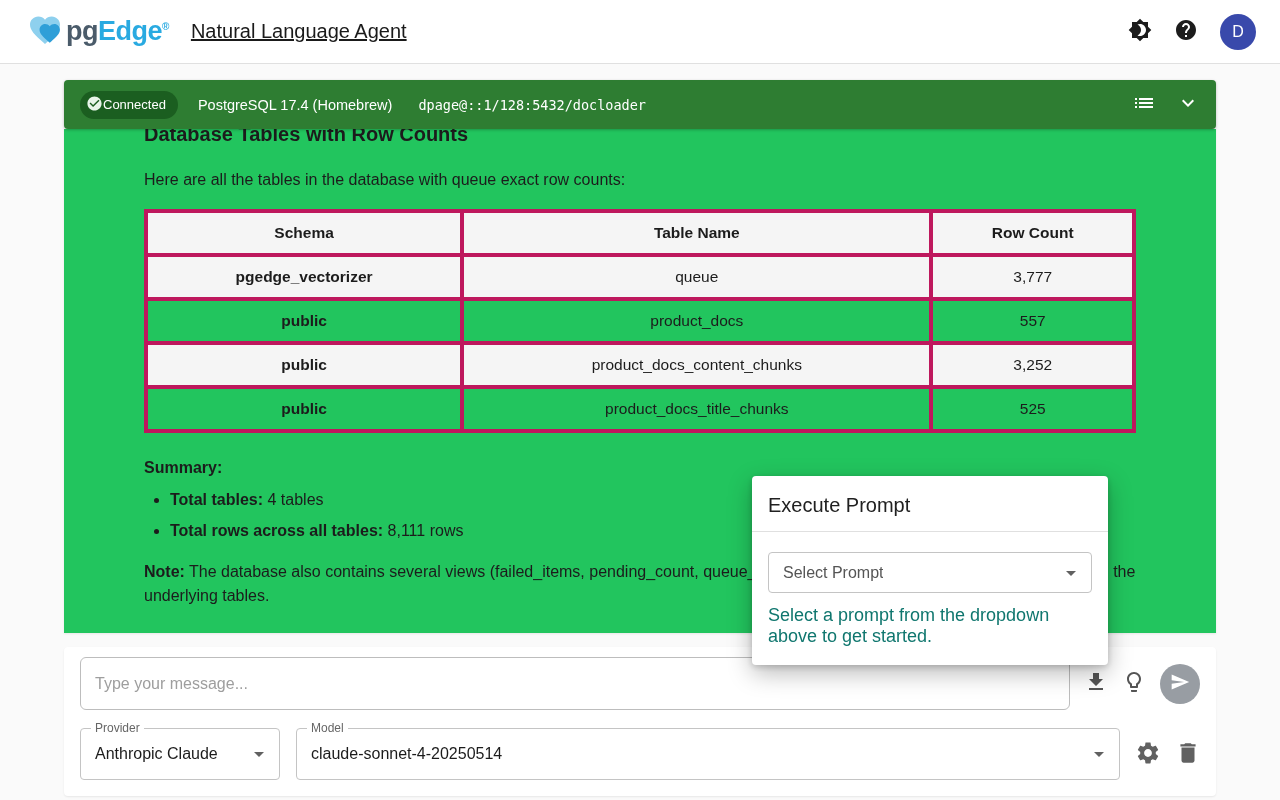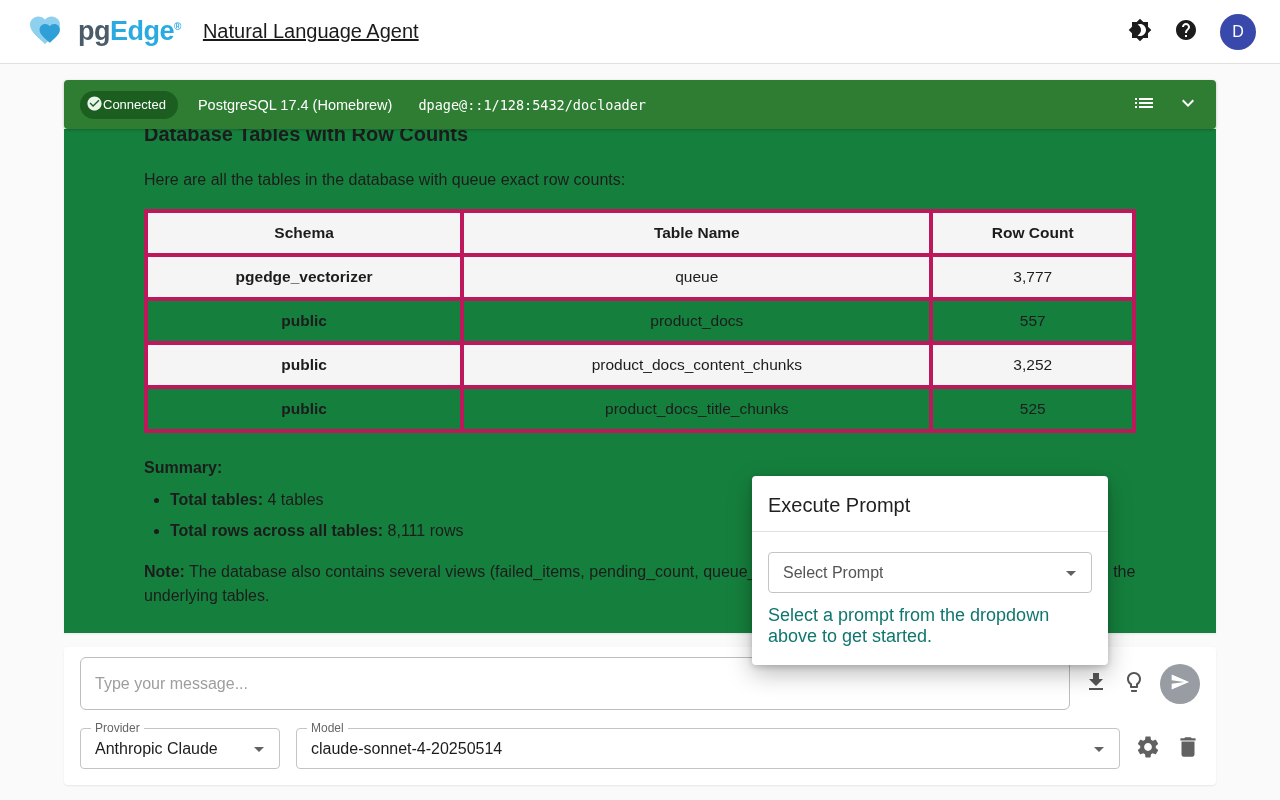--- a/index.html
+++ b/index.html
@@ -2,21 +2,21 @@
 <html><head>
 <meta charset="utf-8">
 <style>
   * { margin:0; padding:0; box-sizing:border-box; }
   html,body { width:1280px; height:800px; overflow:hidden; }
   body { background:#fafafa; font-family:"Liberation Sans", sans-serif; color:#1c1c1c; }
 
   
   .app-header { height:64px; background:#ffffff; border-bottom:1px solid #e0e0e0;
     display:flex; align-items:center; padding:0 24px; position:relative; z-index:10; }
-  .logo-wrap { display:flex; align-items:center; gap:12px; cursor:pointer; }
+  .logo-wrap { display:flex; align-items:center; gap:0; cursor:pointer; }
   .logo-text { font-size:27px; font-weight:600; letter-spacing:-0.5px; }
   .logo-pg { color:#4a5b6a; }
   .logo-edge { color:#29aae1; }
   .logo-reg { font-size:10px; color:#29aae1; vertical-align:super; }
   .page-title { font-size:20px; margin-left:22px; color:#1a1a1a;text-decoration:underline; }
   .header-right { margin-left:auto; display:flex; align-items:center; gap:22px; }
   .iconbtn { width:24px; height:24px; border:none; background:none; cursor:pointer; padding:0;
     display:flex; align-items:center; justify-content:center; }
   .iconbtn svg { width:24px; height:24px; fill:#1c1c1c; }
   .avatar { width:36px; height:36px; border-radius:50%; background:#3949ab; color:#fff;
@@ -28,21 +28,21 @@
     box-shadow:0 1px 3px rgba(0,0,0,0.25); }
   .badge { display:inline-flex; align-items:center; gap:0; background:#1b5e20;
     border-radius:16px; padding:4px 12px 4px 6px; font-size:13px; }
   .badge svg { width:17px; height:17px; fill:#e8f5e9; }
   .server-label { margin-left:20px; font-size:14.5px; }
   .conn-string { margin-left:26px; font-family:"DejaVu Sans Mono", monospace; font-size:13.5px; }
   .conn-right { margin-left:auto; display:flex; align-items:center; gap:20px; }
   .conn-right .iconbtn svg { fill:#ffffff; }
 
   
-  .chat-panel { margin:0 64px; height:504px; background:#15803d; overflow:hidden;
+  .chat-panel { margin:0 64px; height:504px; background:#22c55e; overflow:hidden;
     box-shadow:0 1px 2px rgba(0,0,0,0.08); }
   .msg-content { padding:0 80px; }
   .msg-heading { font-size:20px; font-weight:700; margin-top:-7px; line-height:1.25; }
   .msg-intro { font-size:16px; margin-top:24px; }
   table.results { width:100%; border-collapse:collapse; margin-top:20px; font-size:15.5px; }
   table.results th, table.results td { border:4px solid #be185d; padding:11px 16px; text-align:center; }
   table.results th { background:#f5f5f5; font-weight:700; }
   table.results td.schema { font-weight:700; }
   table.results tbody tr:nth-child(odd) { background:#f5f5f5; }
   table.results th:nth-child(1){ width:32%; } table.results th:nth-child(2){ width:47.5%; }
@@ -56,21 +56,21 @@
     box-shadow:0 1px 2px rgba(0,0,0,0.08); border-radius:4px; }
   .input-row { display:flex; align-items:center; gap:14px; }
   .msg-input { flex:1; height:53px; border:1px solid #bdbdbd; border-radius:6px;
     padding:0 14px; font-size:16px; font-family:"Liberation Sans", sans-serif; color:#1c1c1c; outline:none; }
   .msg-input::placeholder { color:#9e9e9e; }
   .input-row .iconbtn svg { fill:#555; }
   .send-btn { width:40px; height:40px; border-radius:50%; background:#989da3; border:none;
     display:flex; align-items:center; justify-content:center; cursor:pointer; flex:none; }
   .send-btn svg { width:20px; height:20px; fill:#ffffff; }
   .selects-row { display:flex; align-items:center; gap:16px; margin-top:18px; }
-  .mui-select { position:relative; height:41px; border:1px solid #c4c4c4; border-radius:4px;
+  .mui-select { position:relative; height:52px; border:1px solid #c4c4c4; border-radius:4px;
     display:flex; align-items:center; padding:0 36px 0 14px; background:#fff; cursor:pointer; }
   .mui-select .flabel { position:absolute; top:-8px; left:10px; background:#fff; padding:0 4px;
     font-size:12px; color:#666; }
   .mui-select .value { font-size:16px; color:#1c1c1c; white-space:nowrap; overflow:hidden; }
   .mui-select .arrow { position:absolute; right:8px; width:24px; height:24px; fill:#616161; }
   .provider-select { width:200px; flex:none; }
   .model-select { flex:1; }
   .selects-row .iconbtn svg { fill:#616161; width:26px; height:26px; }
 
   

